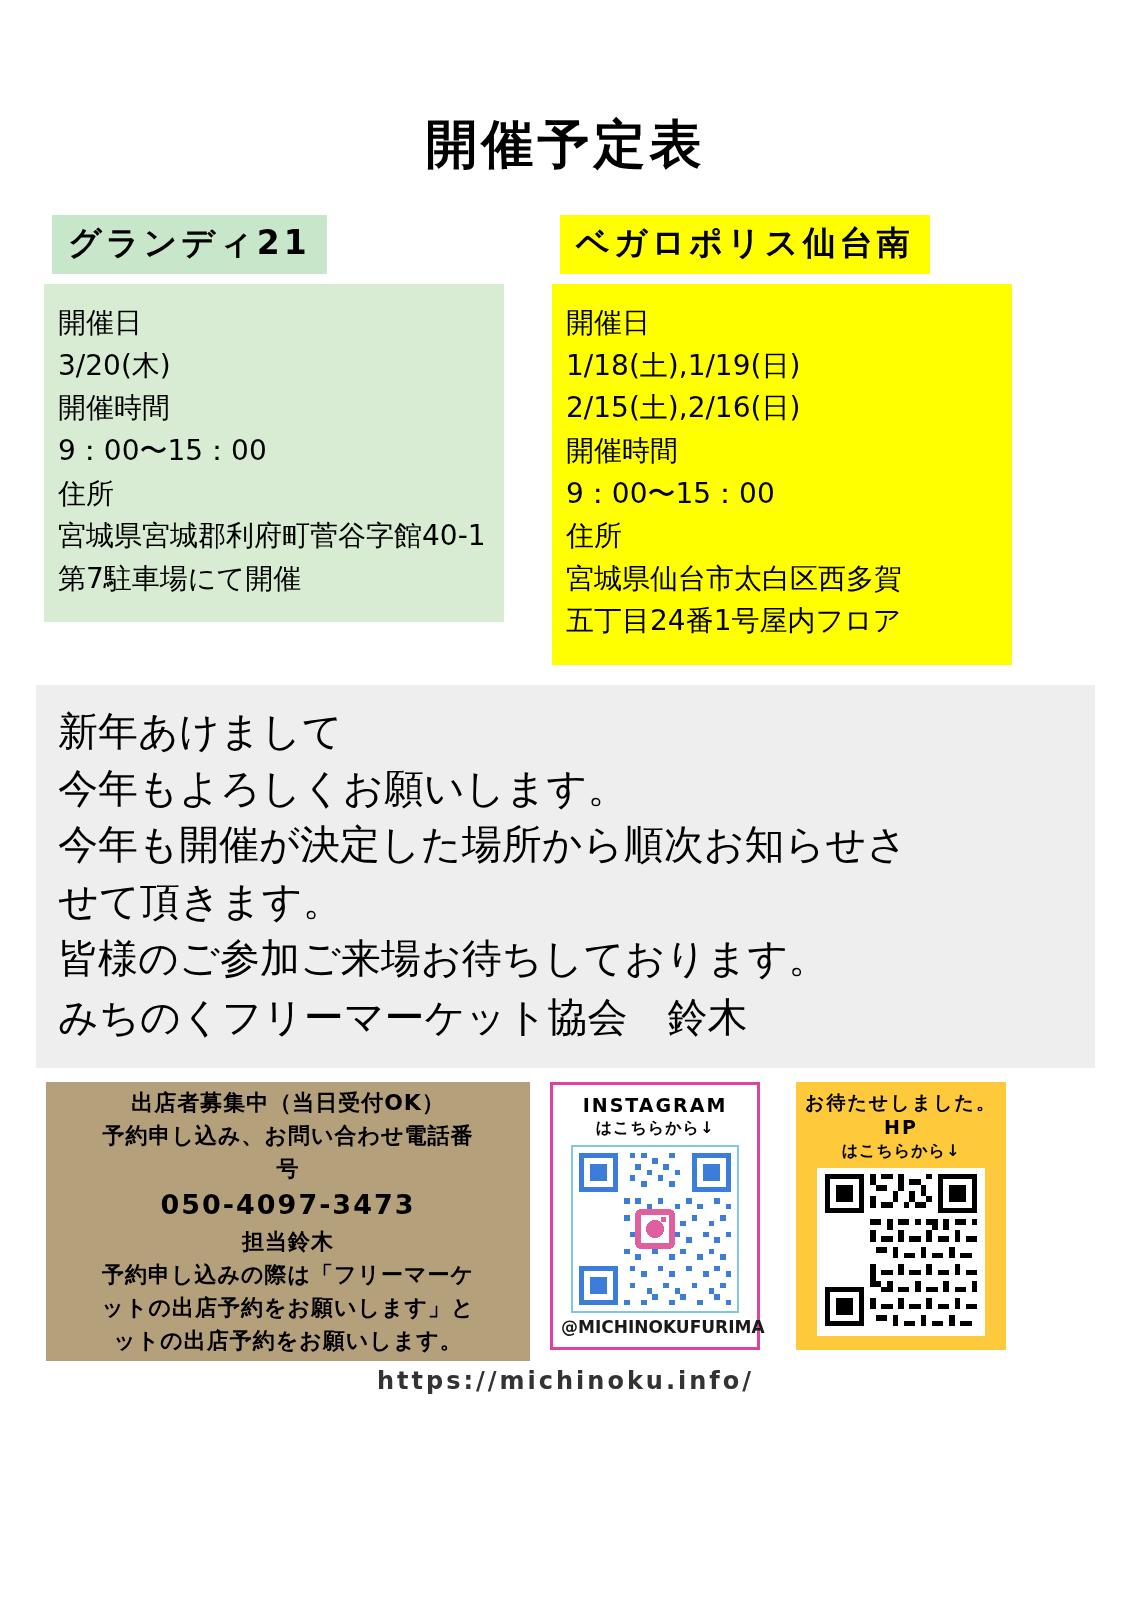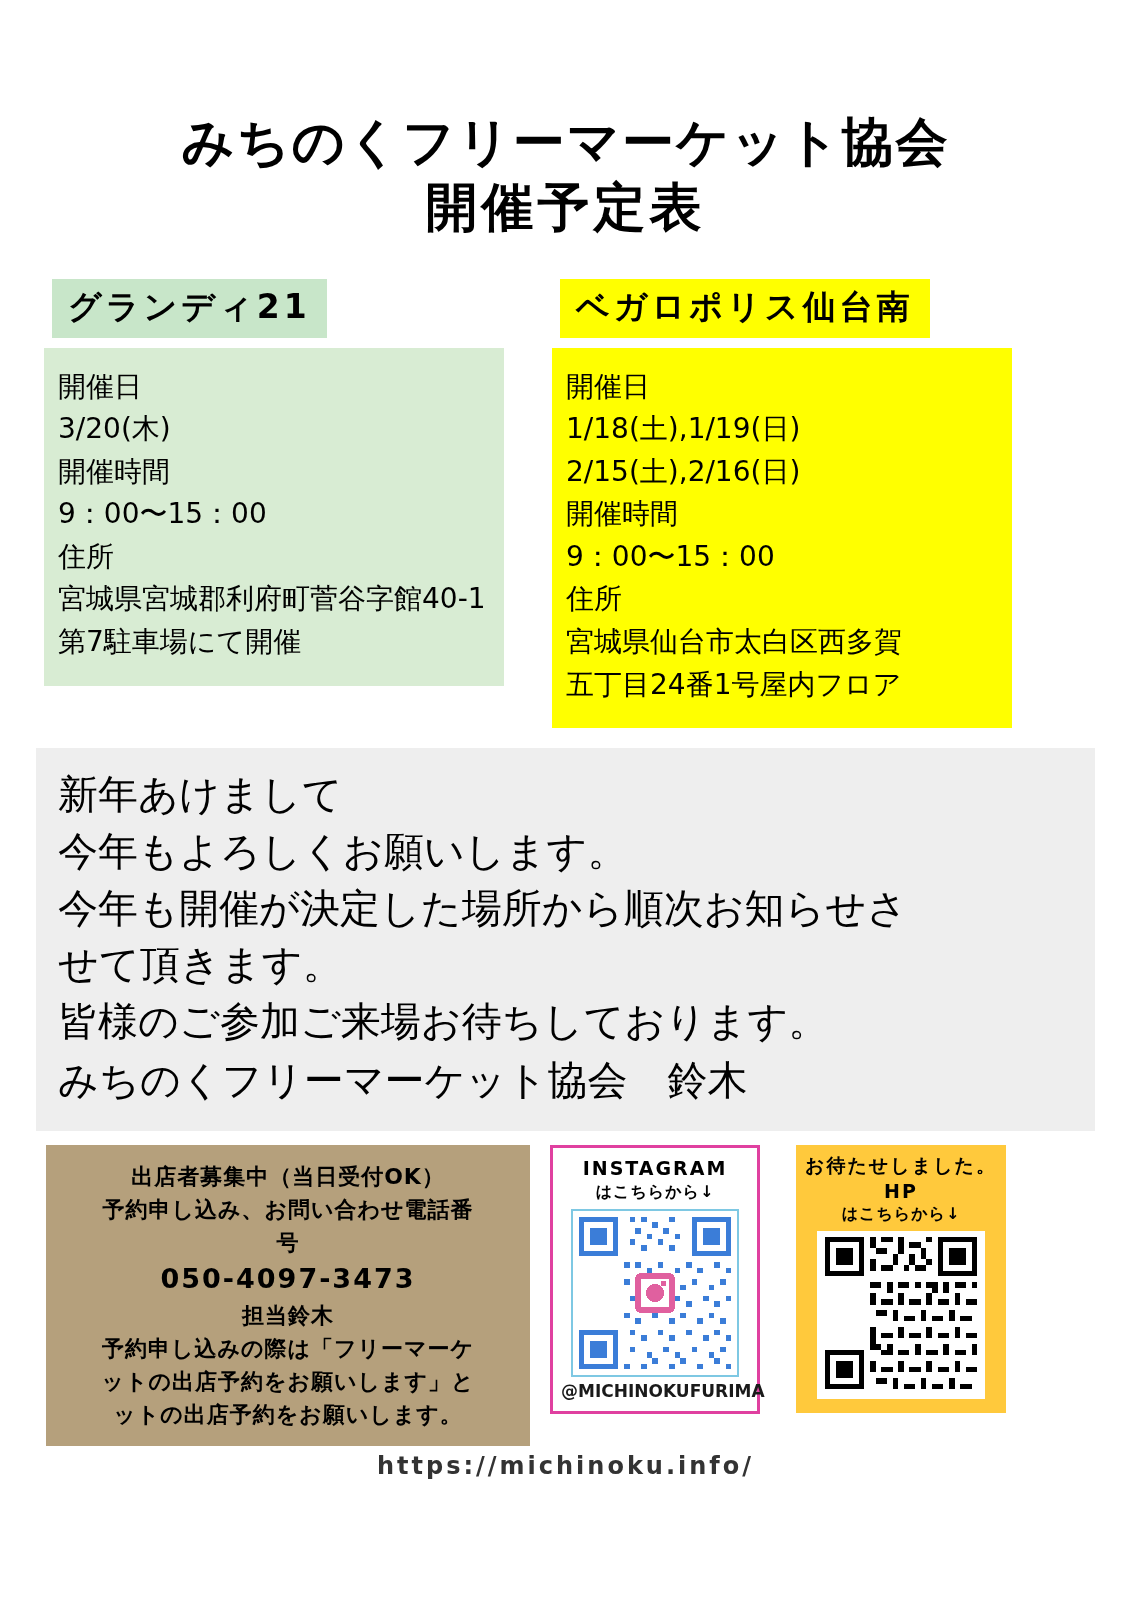--- a/index.html
+++ b/index.html
@@ -95,21 +95,21 @@
   .bottom {
     display: flex;
     margin: 14px 36px 0 46px;
     gap: 20px;
     align-items: flex-start;
   }
 
   .recruit {
     width: 484px;
     background: #b5a07c;
-    padding: 15px 10px;
+    padding: 4px 10px;
     text-align: center;
     font-size: 22px;
     font-weight: bold;
     line-height: 1.5;
     letter-spacing: 1px;
   }
   .recruit .tel {
     font-size: 27px;
     letter-spacing: 2px;
   }
@@ -159,21 +159,20 @@
   .qr-stack { display: flex; flex-direction: column; }
 </style>
 </head>
 <body>
 
 <div class="issue-line">
   <span class="arc" id="arc-text"></span>
 </div>
 
 <div class="title-block">
-  <div class="title-main">みちのくフリーマーケット協会</div>
   <div class="title-sub">開催予定表</div>
 </div>
 
 <div class="venues">
 
   <div class="venue-col">
     <div class="venue-badge green">グランディ21</div>
     <div class="venue-body green">
       <div>開催日</div>
       <div>3/20(木)</div>

